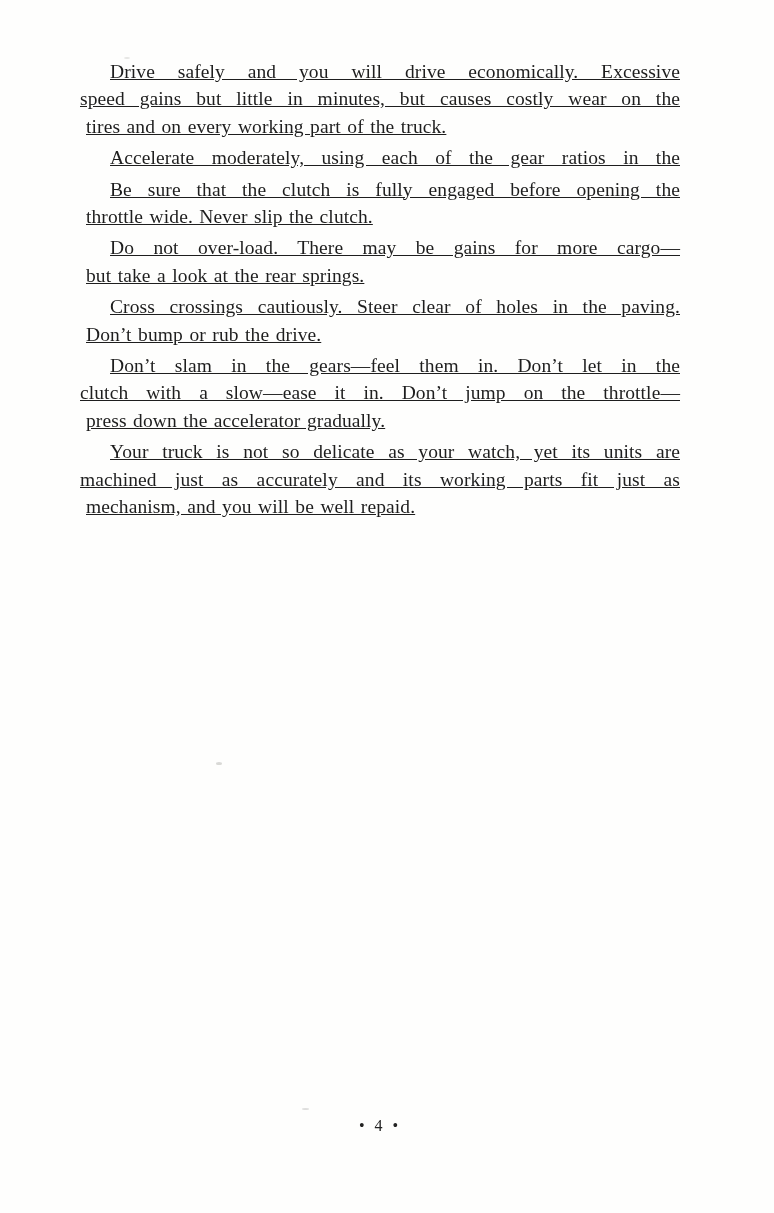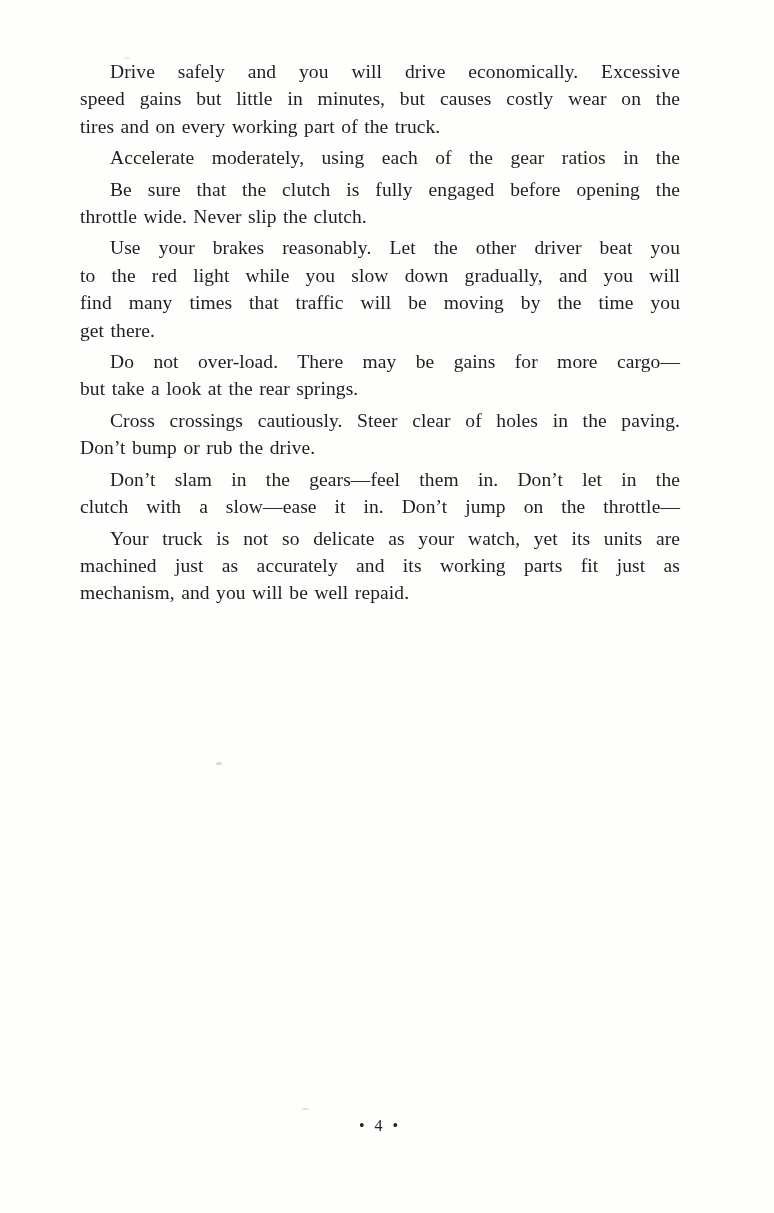--- a/index.html
+++ b/index.html
@@ -21,31 +21,33 @@
     left: 80px;
     top: 58px;
     width: 600px;
     font-size: 19.5px;
     line-height: 27.4px;
     letter-spacing: 0.1px;
     word-spacing: 1.5px;
   }
   .paragraph {
     margin: 0 0 4px 0;
+    text-decoration: underline;
   }
   .line {
     text-align: justify;
     text-align-last: justify;
     white-space: normal;
   }
   .line.first {
     text-indent: 30px;
   }
   .line.last {
     text-align-last: left;
+    margin-left: 6px;
   }
   .page-number {
     position: absolute;
     left: 80px;
     top: 1117px;
     width: 600px;
     text-align: center;
     font-size: 16px;
     letter-spacing: 3px;
     color: #232323;
@@ -74,40 +76,35 @@
 
     <div class="paragraph">
       <div class="line first">Accelerate moderately, using each of the gear ratios in the</div>
     </div>
 
     <div class="paragraph">
       <div class="line first">Be sure that the clutch is fully engaged before opening the</div>
       <div class="line last">throttle wide. Never slip the clutch.</div>
     </div>
 
-    <div class="paragraph">
-      <div class="line first">Use your brakes reasonably. Let the other driver beat you</div>
-      <div class="line">to the red light while you slow down gradually, and you will</div>
-      <div class="line">find many times that traffic will be moving by the time you</div>
-      <div class="line last">get there.</div>
-    </div>
 
     <div class="paragraph">
       <div class="line first">Do not over-load. There may be gains for more cargo—</div>
       <div class="line last">but take a look at the rear springs.</div>
     </div>
 
     <div class="paragraph">
       <div class="line first">Cross crossings cautiously. Steer clear of holes in the paving.</div>
       <div class="line last">Don’t bump or rub the drive.</div>
     </div>
 
     <div class="paragraph">
       <div class="line first">Don’t slam in the gears—feel them in. Don’t let in the</div>
       <div class="line">clutch with a slow—ease it in. Don’t jump on the throttle—</div>
+      <div class="line last">press down the accelerator gradually.</div>
     </div>
 
     <div class="paragraph">
       <div class="line first">Your truck is not so delicate as your watch, yet its units are</div>
       <div class="line">machined just as accurately and its working parts fit just as</div>
       <div class="line last">mechanism, and you will be well repaid.</div>
     </div>
 
   </div>
 

